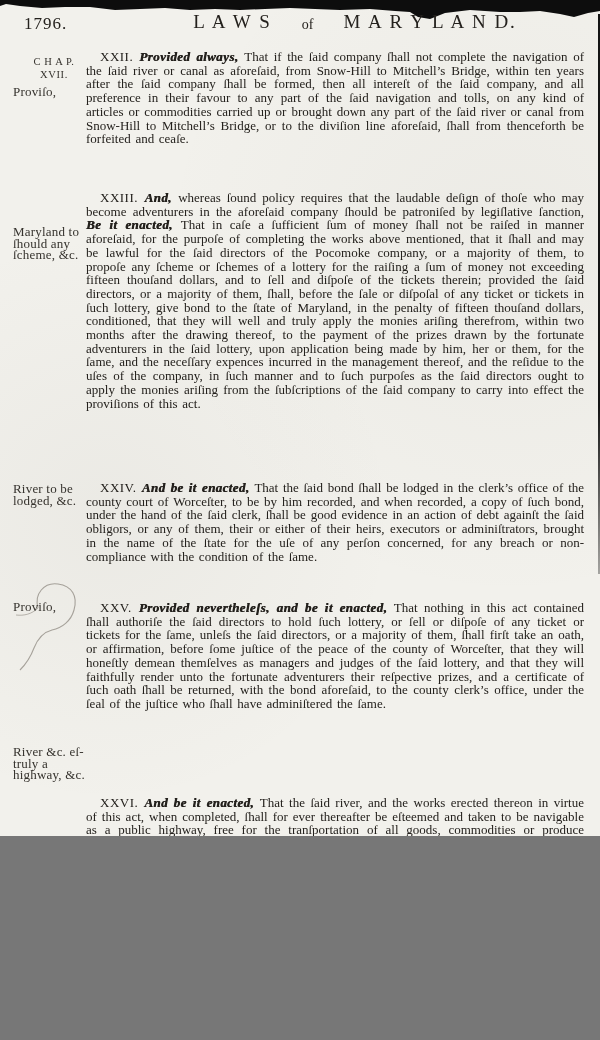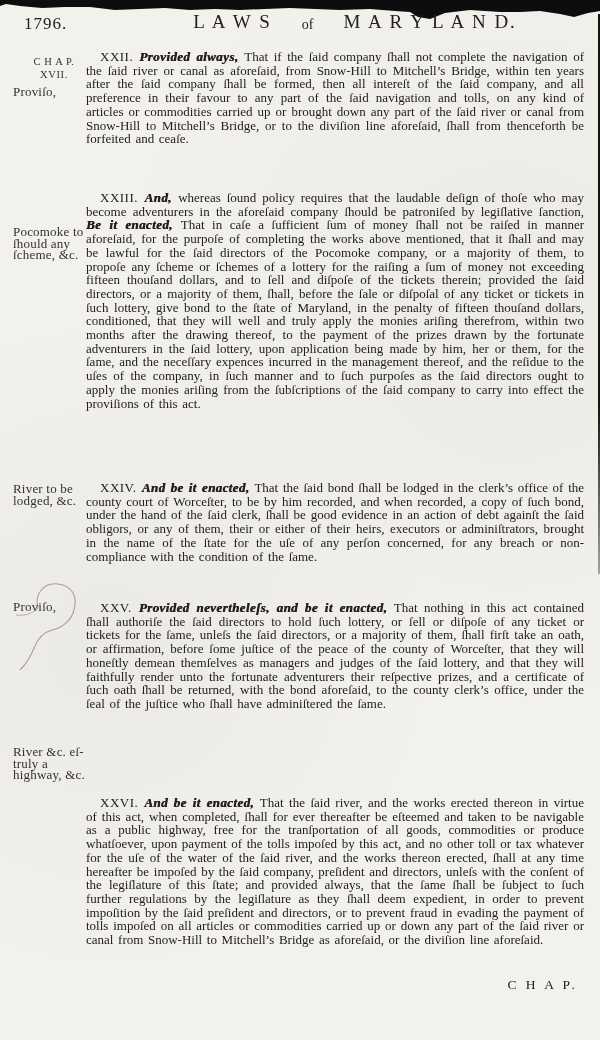--- a/index.html
+++ b/index.html
@@ -1,18 +1,18 @@
 <!DOCTYPE html>
 <html><head>
 <meta charset="utf-8">
 <style>
   html,body{margin:0;padding:0;background:#777;}
   .page{
     position:relative;
-    width:600px;height:1040px;
+    width:600px;height:836px;
     margin:0 auto;
     background:#f2f1ec;
     background-image:
       radial-gradient(circle at 18% 62%, rgba(120,115,105,.06), transparent 40%),
       radial-gradient(circle at 85% 30%, rgba(120,115,105,.05), transparent 45%);
     overflow:hidden;
     font-family:"Liberation Serif","DejaVu Serif",serif;
     color:#24211d;
   }
   .artifact{position:absolute;pointer-events:none;}
@@ -79,21 +79,21 @@
   <div class="margin-note center n1">
     <div>C H A P.</div>
     <div>XVII.</div>
   </div>
 
   <div class="margin-note n2">
     <div>Proviſo,</div>
   </div>
 
   <div class="margin-note n3">
-    <div>Pocomoke to</div>
+    <div>Maryland to</div>
     <div>ſhould any</div>
     <div>ſcheme, &amp;c.</div>
   </div>
 
   <div class="margin-note n4">
     <div>River to be</div>
     <div>lodged, &amp;c.</div>
   </div>
 
   <svg class="artifact smudge" width="88" height="100" viewBox="0 0 88 100">

